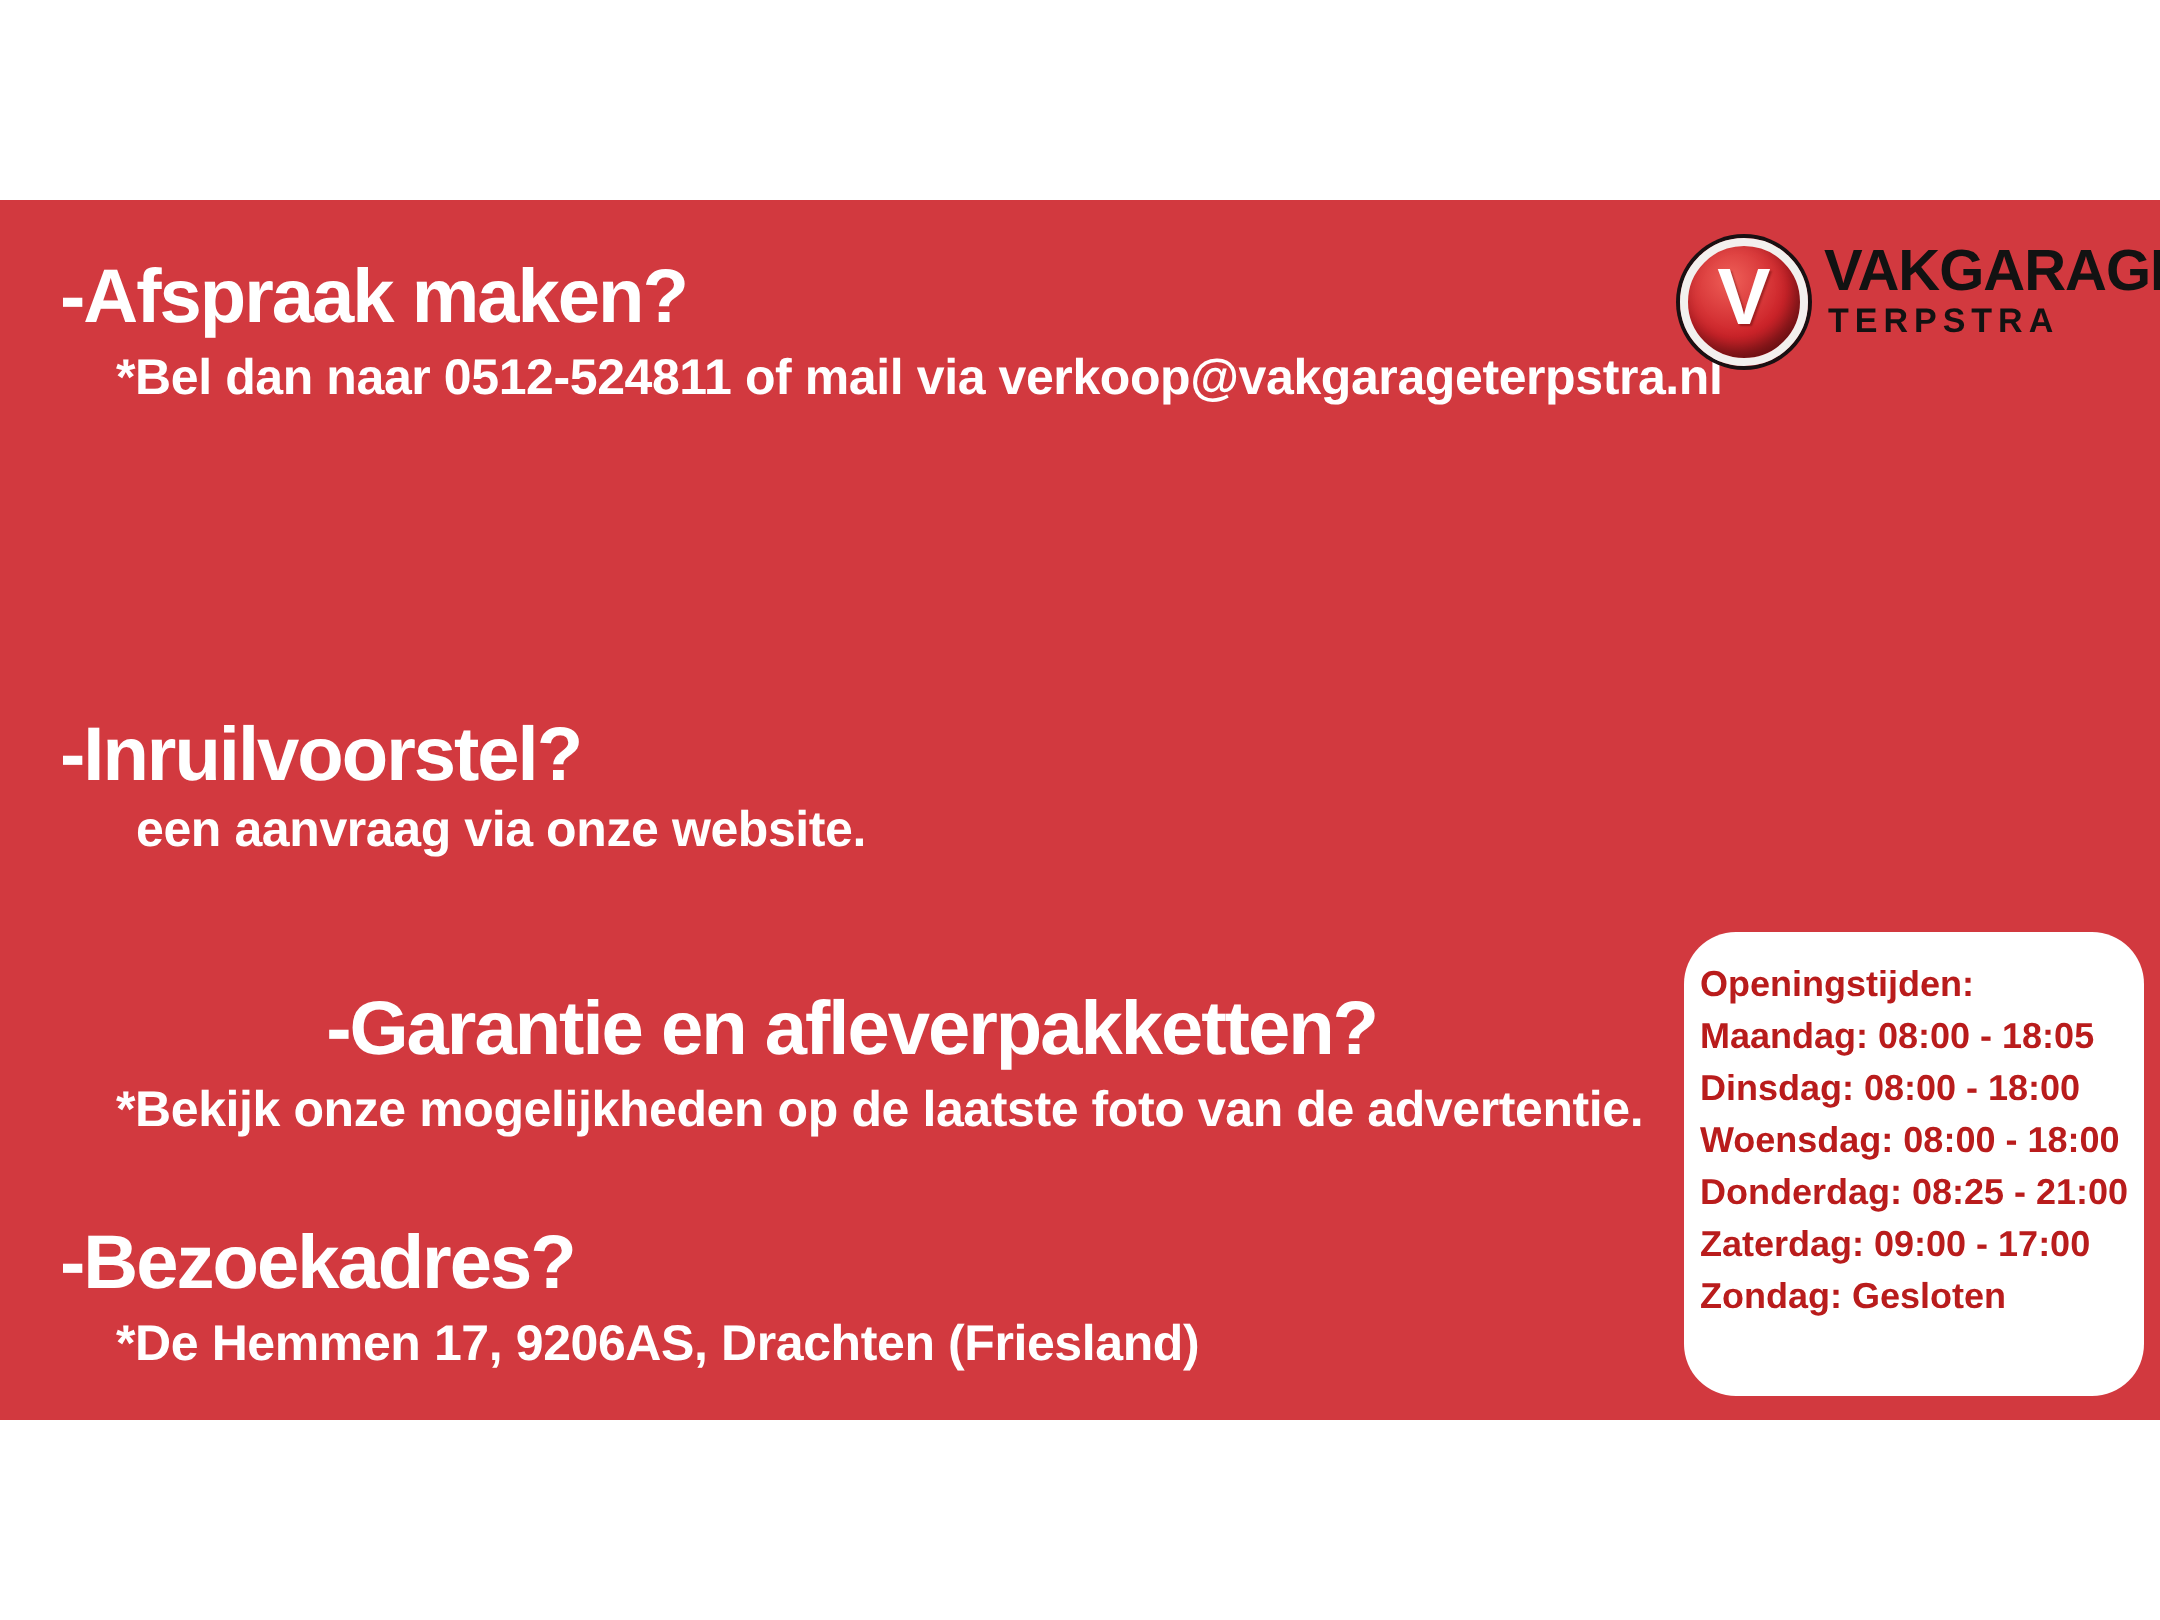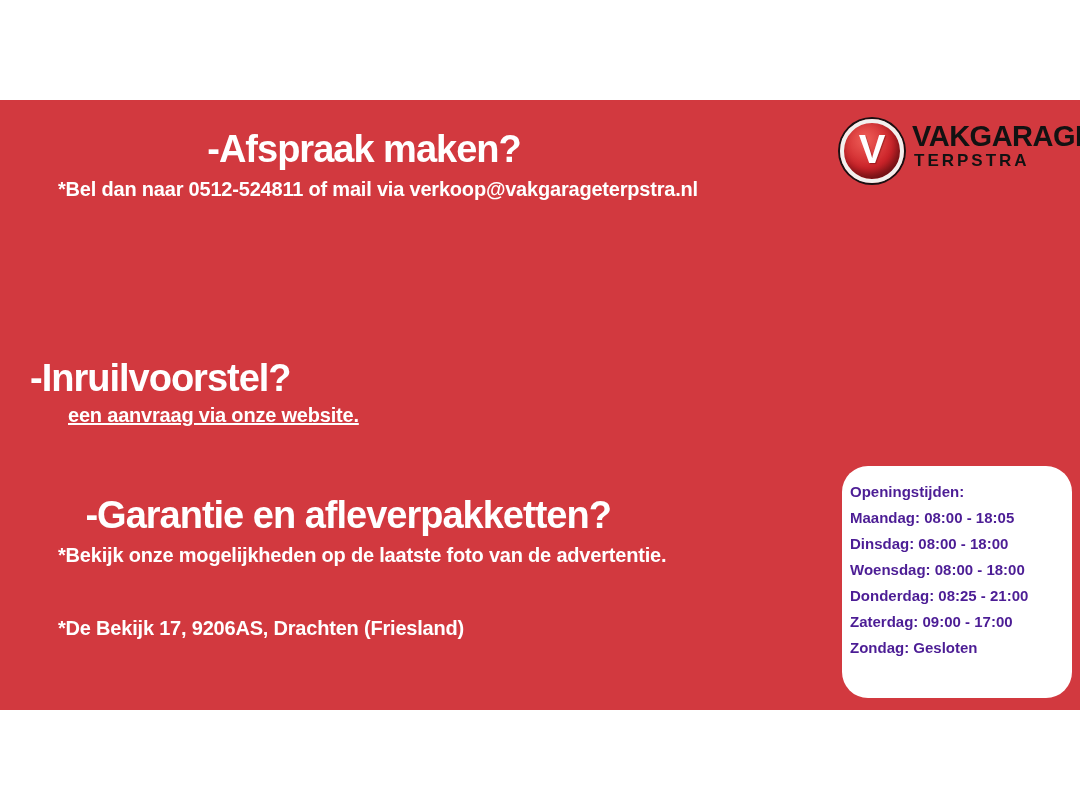--- a/index.html
+++ b/index.html
@@ -11,42 +11,42 @@
     overflow: hidden;
     font-family: "Liberation Sans", sans-serif;
   }
   .red-panel {
     position: absolute;
     left: 0; top: 100px;
     width: 1080px; height: 610px;
     background: #d2393f;
   }
   .info-section { position: absolute; left: 30px; color: #ffffff; }
-  .s1 { top: 27px; text-align: center; }
+  .s1 { top: 27px; }
   .s2 { top: 146px; }
   .s3 { top: 256px; }
   .s4 { top: 393px; text-align: center; }
   .s5 { top: 510px; }
   .info-section h2 {
     margin: 0;
     font-size: 38px;
     font-weight: 700;
     line-height: 44px;
     letter-spacing: -1px;
     white-space: nowrap;
   }
   .sub {
     margin: 3px 0 0 28px;
-    font-size: 20px;
+    font-size: 25px;
     font-weight: 700;
     line-height: 30px;
     letter-spacing: -0.2px;
     white-space: nowrap;
   }
-  .sub.indent { margin-left: 38px; margin-top: 0; text-decoration: underline; }
+  .sub.indent { margin-left: 38px; margin-top: 0; }
 
   
   .logo {
     position: absolute;
     left: 840px; top: 19px;
     display: flex;
     align-items: flex-start;
   }
   .logo-badge {
     width: 56px; height: 56px;
@@ -91,25 +91,25 @@
     left: 842px; top: 366px;
     width: 230px; height: 232px;
     background: #ffffff;
     border-radius: 26px;
     padding: 13px 0 0 8px;
     box-sizing: border-box;
     color: #141414;
   }
   .hours-line {
     margin: 0;
-    font-size: 15px;
+    font-size: 18px;
     font-weight: 700;
     line-height: 26px;
     white-space: nowrap;
-    color: #4c1d95;
+    color: #b91c1c;
   }
 </style>
 </head>
 <body>
 
 <div class="canvas">
   <div class="red-panel">
 
     <section class="info-section s1">
       <h2>-Afspraak maken?</h2>
@@ -121,21 +121,22 @@
       <h2>-Inruilvoorstel?</h2>
       <p class="sub indent">een aanvraag via onze website.</p>
     </section>
 
     <section class="info-section s4">
       <h2>-Garantie en afleverpakketten?</h2>
       <p class="sub">*Bekijk onze mogelijkheden op de laatste foto van de advertentie.</p>
     </section>
 
     <section class="info-section s5">
-      <p class="sub">*De Bekijk 17, 9206AS, Drachten (Friesland)</p>
+      <h2>-Bezoekadres?</h2>
+      <p class="sub">*De Hemmen 17, 9206AS, Drachten (Friesland)</p>
     </section>
 
     <div class="logo">
       <div class="logo-badge">
         <span class="logo-v">V</span>
       </div>
       <div class="logo-text">
         <div class="brand-name">VAKGARAGE</div>
         <div class="brand-sub">TERPSTRA</div>
       </div>

